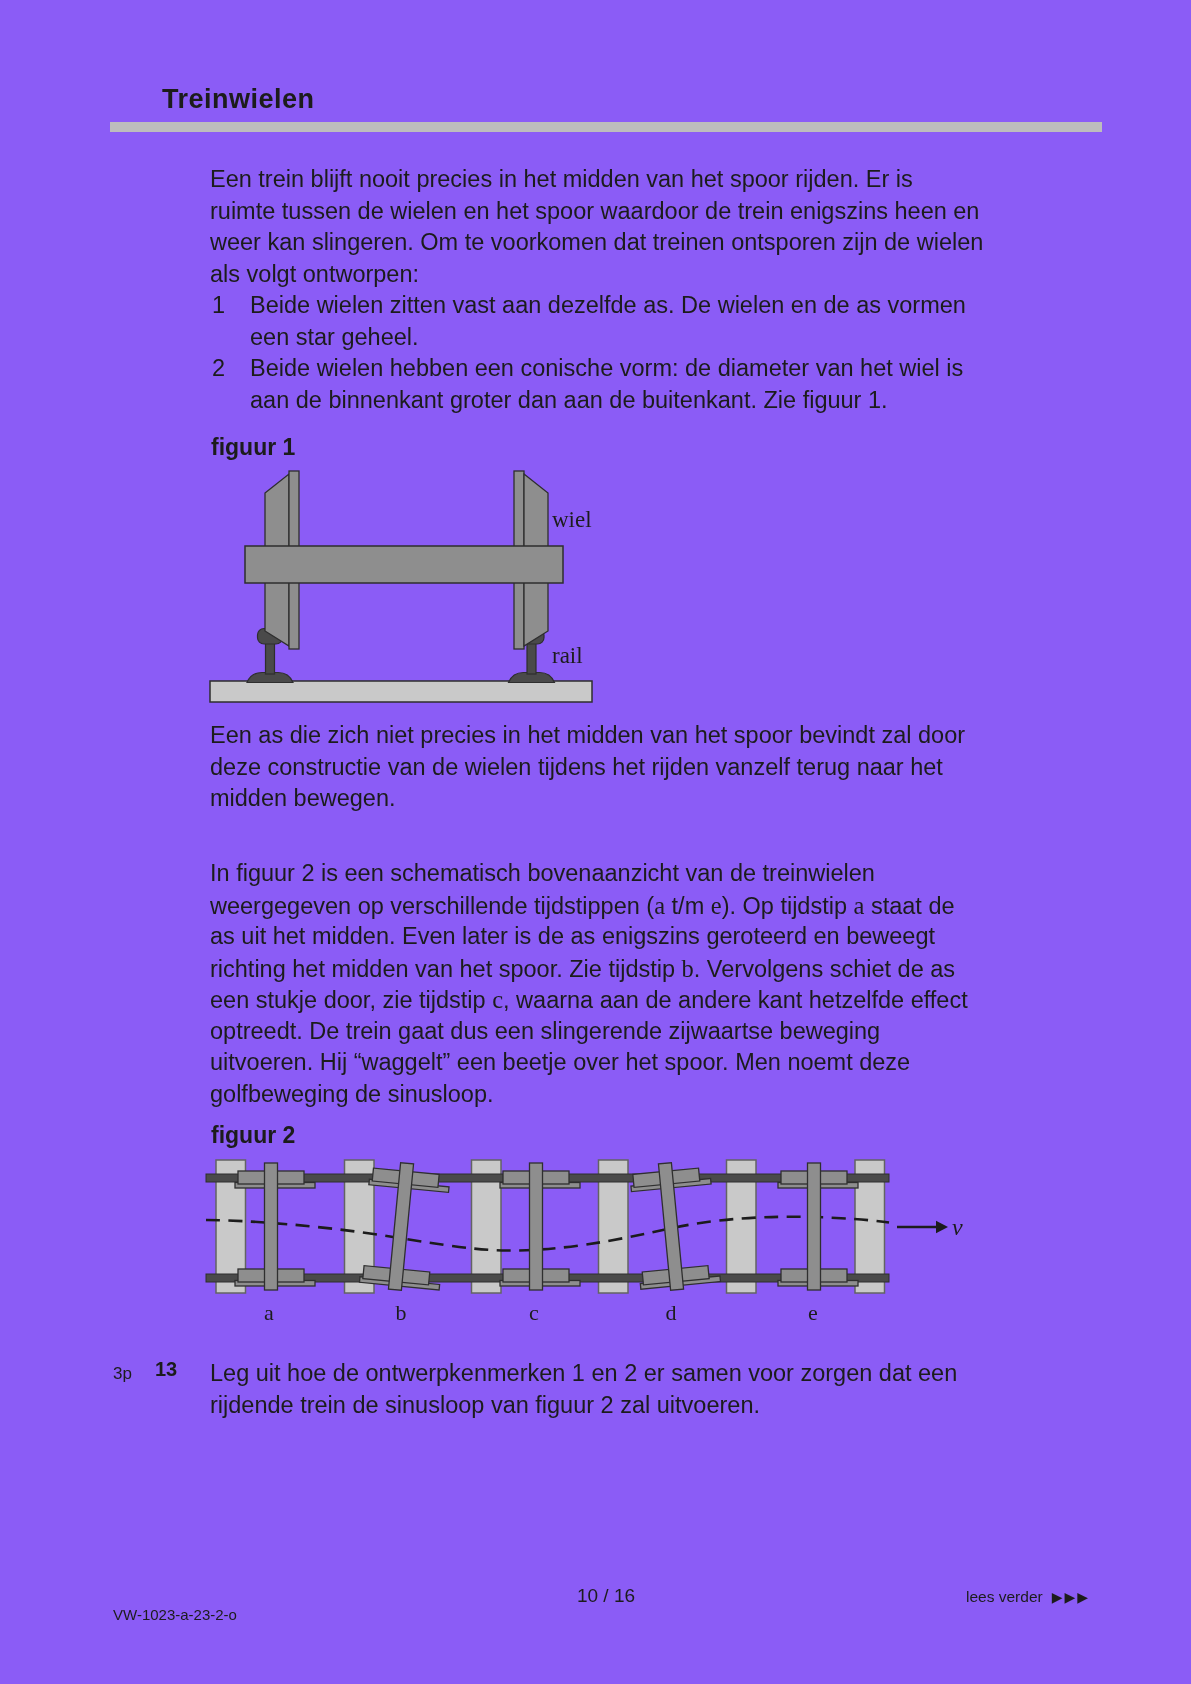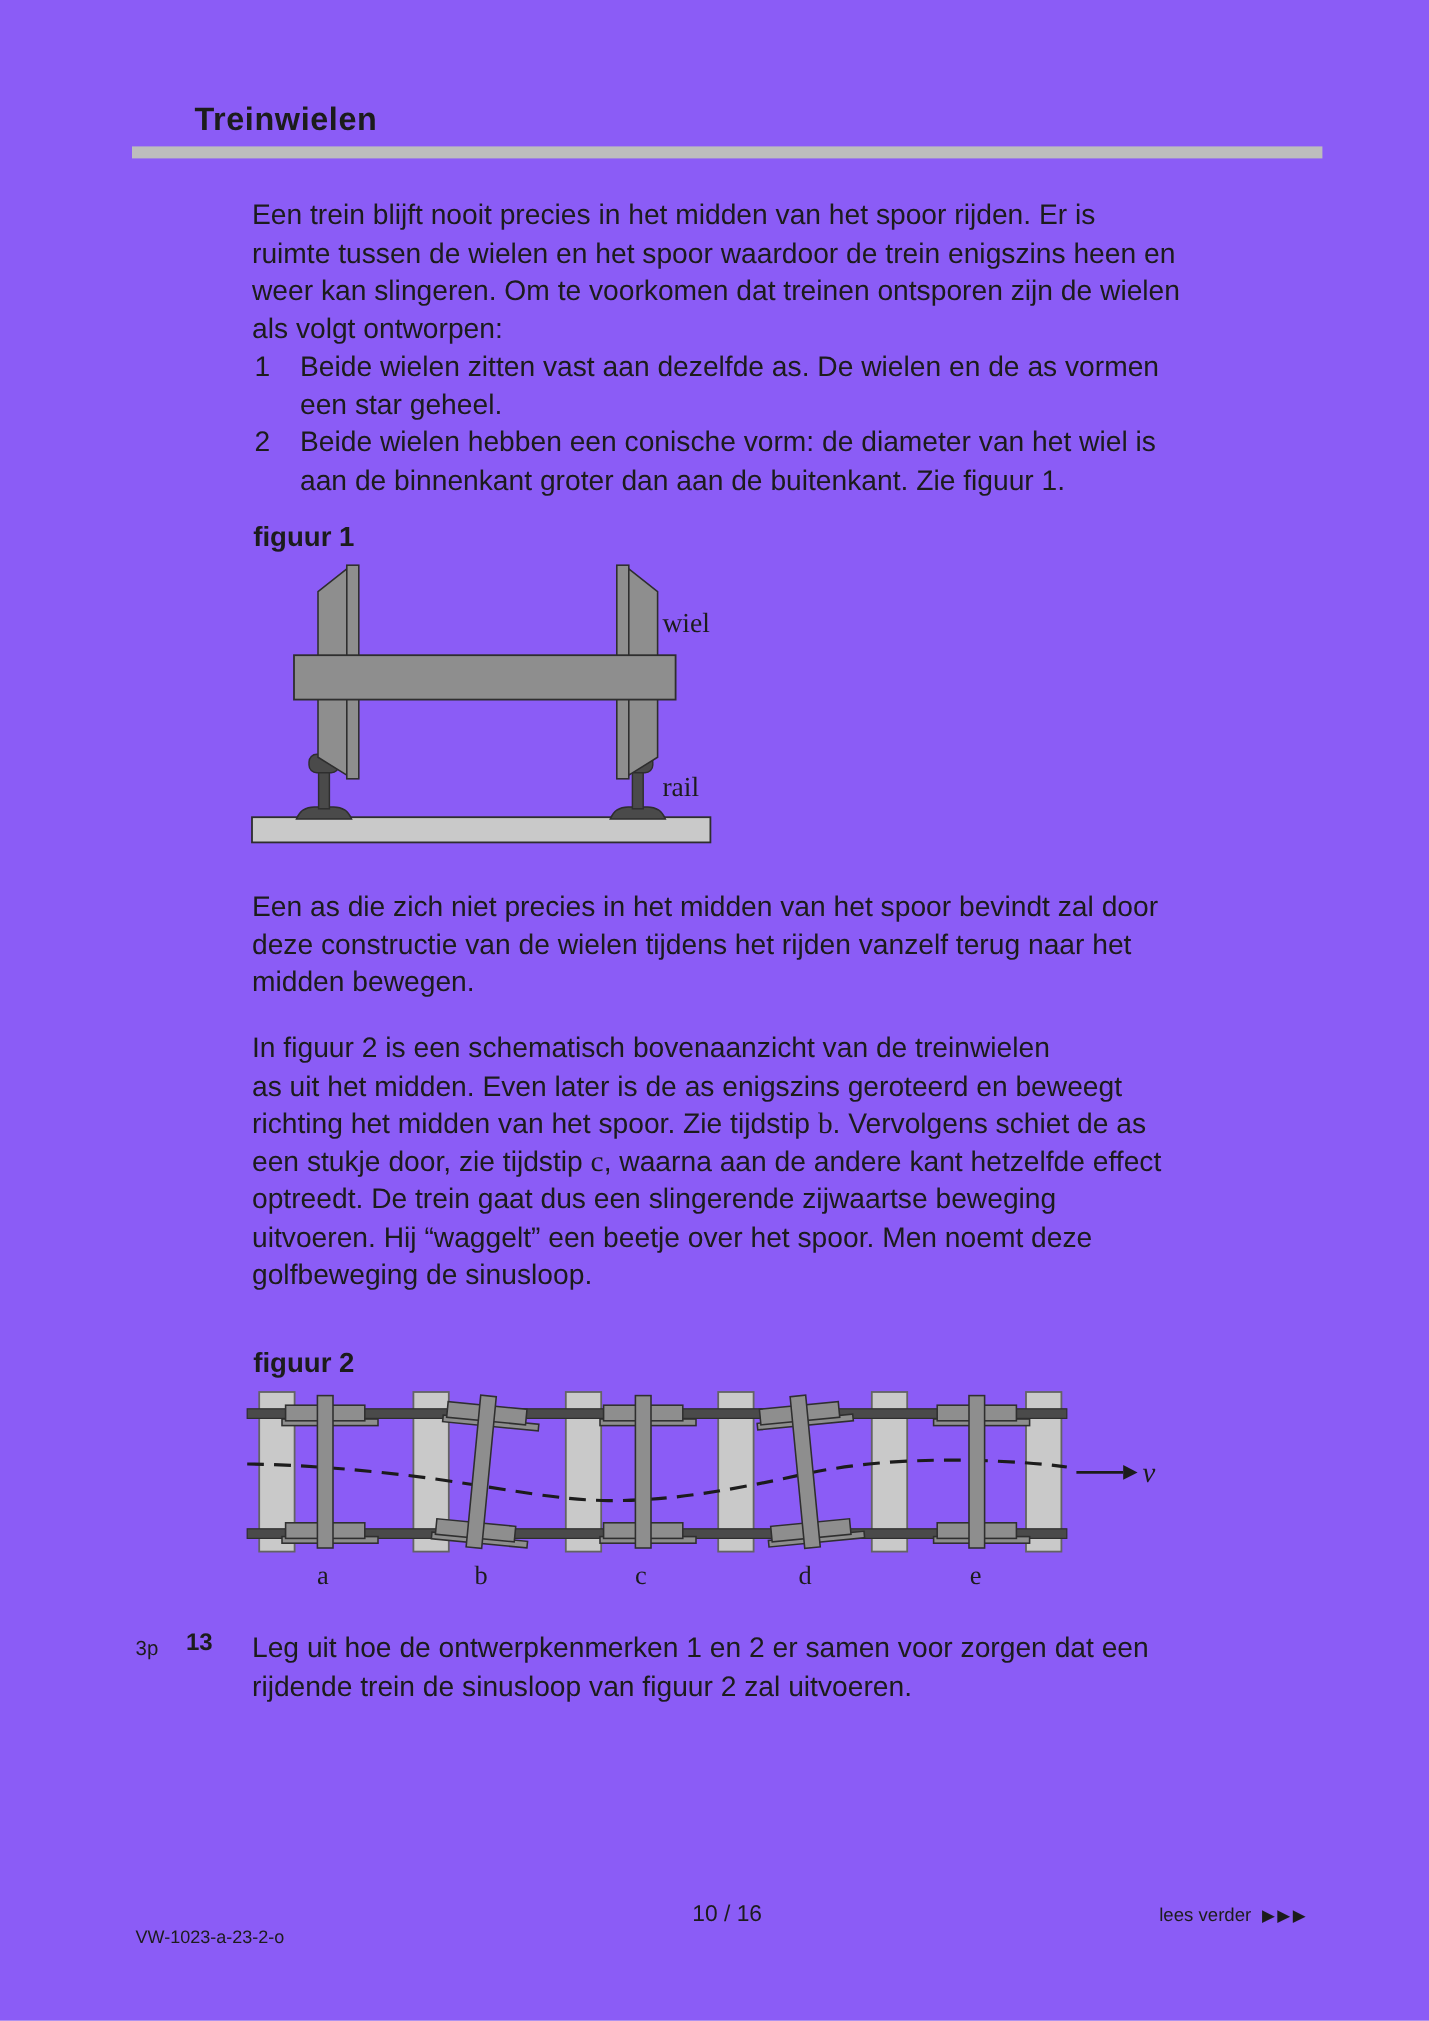--- a/index.html
+++ b/index.html
@@ -85,28 +85,29 @@
       <rect x="514" y="471" width="10" height="178"></rect>
       <polygon points="524,474 548,493 548,631 524,646"></polygon>
     </g>
 
     <rect x="245" y="546" width="318" height="37" fill="#8e8e8e" stroke="#2e2e2e" stroke-width="1.5"></rect>
 
     <text x="552" y="527" font-family="Liberation Serif, serif" font-size="23" fill="#1c1c1c">wiel</text>
     <text x="552" y="663" font-family="Liberation Serif, serif" font-size="23" fill="#1c1c1c">rail</text>
   </svg>
 
-  <div class="abs body-text" style="left:210px; top:740px; width:840px;">
+  <div class="abs body-text" style="left:210px; top:720px; width:840px;">
       <div class="tline">Een as die zich niet precies in het midden van het spoor bevindt zal door</div>
       <div class="tline">deze constructie van de wielen tijdens het rijden vanzelf terug naar het</div>
       <div class="tline">midden bewegen.</div>
     </div>
 
   <div class="abs body-text" style="left:210px; top:858px; width:840px;">
       <div class="tline">In figuur 2 is een schematisch bovenaanzicht van de treinwielen</div>
+      <div class="tline">weergegeven op verschillende tijdstippen (<span class="var">a</span> t/m <span class="var">e</span>). Op tijdstip <span class="var">a</span> staat de</div>
       <div class="tline">as uit het midden. Even later is de as enigszins geroteerd en beweegt</div>
       <div class="tline">richting het midden van het spoor. Zie tijdstip <span class="var">b</span>. Vervolgens schiet de as</div>
       <div class="tline">een stukje door, zie tijdstip <span class="var">c</span>, waarna aan de andere kant hetzelfde effect</div>
       <div class="tline">optreedt. De trein gaat dus een slingerende zijwaartse beweging</div>
       <div class="tline">uitvoeren. Hij “waggelt” een beetje over het spoor. Men noemt deze</div>
       <div class="tline">golfbeweging de sinusloop.</div>
     </div>
 
   <div class="abs fig-label" style="left:211px; top:1122px;">figuur 2</div>
 

